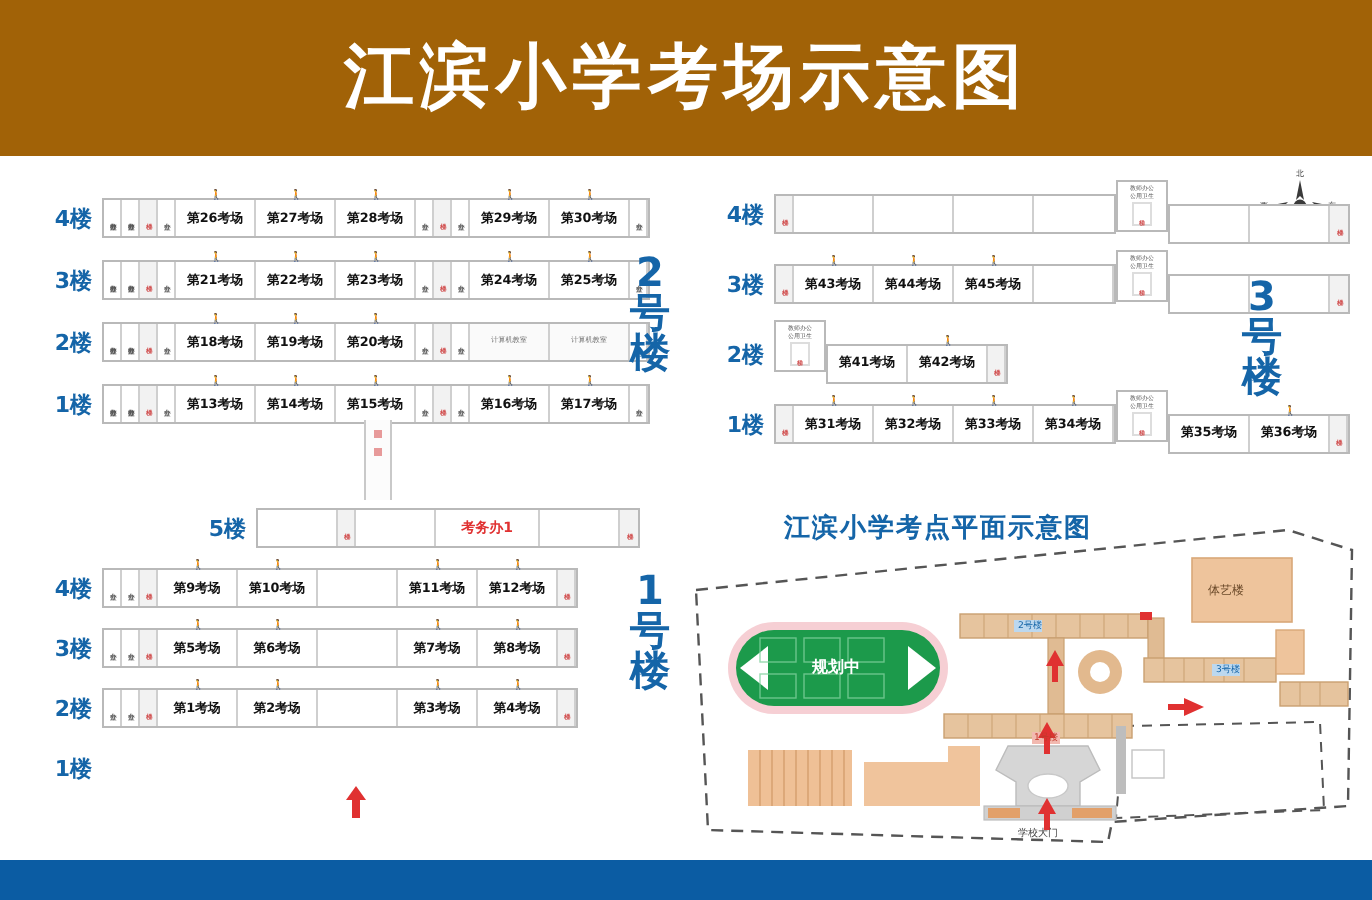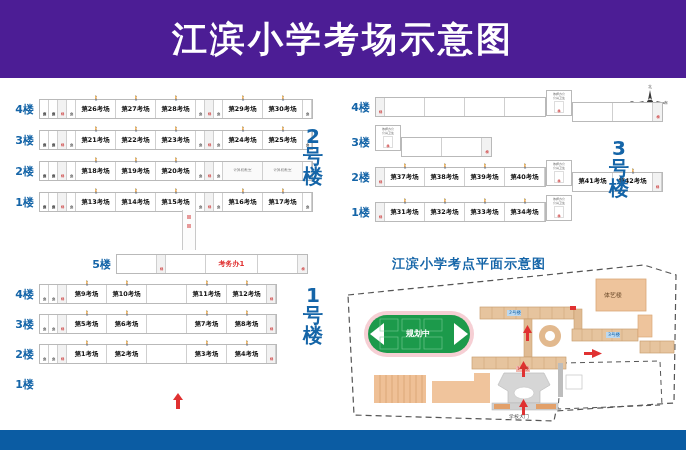--- a/index.html
+++ b/index.html
@@ -7,36 +7,36 @@
     width:686px;height:450px;overflow:hidden;
     background:#0b5ca3;
     font-family:"DejaVu Sans","Liberation Sans",sans-serif;
   }
   #poster{position:relative;width:686px;height:450px;background:#0b5ca3;}
 
   
   .header{
     position:absolute;left:0;top:0;width:686px;height:78px;
     display:flex;align-items:center;justify-content:center;
-    background:#4c1d95;
+    background:#a16207;
   }
   .header .title{
     color:#ffffff;font-size:35px;font-weight:bold;letter-spacing:3px;
     line-height:1;white-space:nowrap;
   }
 
   
   .canvas{
     position:absolute;left:0;top:78px;width:686px;height:352px;
     background:#ffffff;
   }
   .footerbar{position:absolute;left:0;top:430px;width:686px;height:20px;background:#0b5ca3;}
 
   
-  .bwrap{position:absolute;}
+  .bwrap{position:absolute;margin-left:12px;}
   .floor{position:relative;display:flex;align-items:center;height:22px;margin-bottom:4px;}
   .flabel{
     width:26px;flex:0 0 26px;text-align:right;padding-right:5px;
     color:#1565a8;font-size:11px;font-weight:bold;line-height:1;
   }
   .strip{
     position:relative;display:flex;align-items:stretch;height:20px;
     border:1px solid #b9b9b9;background:#fff;box-sizing:border-box;
   }
   .cell{
@@ -357,50 +357,49 @@
             <div class="strip" style="margin-top: 9px;">
               <div class="cell empty" style="flex: 0 0 40px;"></div>
               <div class="cell empty" style="flex: 0 0 40px;"></div>
               <div class="cell stair redv" style="flex: 0 0 9px;">
                 <span class="sv">楼梯</span>
               </div>
             </div>
           </div>
           <div class="floor" style="margin-bottom: 13px;">
             <div class="flabel">3楼</div>
+            <div class="strip">
+              <div class="cell stair redv" style="flex: 0 0 9px;">
+                <span class="sv">楼梯</span>
+              </div>
+              <div class="cell room" style="flex: 0 0 40px;">第43考场</div>
+              <div class="cell room" style="flex: 0 0 40px;">第44考场</div>
+              <div class="cell room" style="flex: 0 0 40px;">第45考场</div>
+              <div class="cell empty" style="flex: 0 0 40px;"></div>
+              <div class="door" style="left: 26px;"></div>
+              <div class="door" style="left: 66px;"></div>
+              <div class="door" style="left: 106px;"></div>
+            </div>
             <div class="strip" style="flex: 0 0 26px; height: 26px; margin-top: -8px; flex-direction: column; justify-content: center; align-items: center; background: rgb(255, 255, 255);">
               <div style="font-size: 3px; color: rgb(85, 85, 85); line-height: 3.4px; text-align: center;">教师办公</div>
               <div style="font-size: 3px; color: rgb(85, 85, 85); line-height: 3.4px; text-align: center;">公用卫生</div>
               <div style="width: 8px; height: 10px; border: 1px solid rgb(221, 221, 221); margin-top: 1px; display: flex; align-items: center; justify-content: center;">
                 <span style="writing-mode: vertical-rl; text-orientation: upright; font-size: 3px; color: rgb(208, 74, 74);">楼梯</span>
               </div>
             </div>
             <div class="strip" style="margin-top: 9px;">
               <div class="cell empty" style="flex: 0 0 40px;"></div>
               <div class="cell empty" style="flex: 0 0 40px;"></div>
               <div class="cell stair redv" style="flex: 0 0 9px;">
                 <span class="sv">楼梯</span>
               </div>
             </div>
           </div>
           <div class="floor" style="margin-bottom: 13px;">
             <div class="flabel">2楼</div>
-            <div class="strip">
-              <div class="cell stair redv" style="flex: 0 0 9px;">
-                <span class="sv">楼梯</span>
-              </div>
-              <div class="cell room" style="flex: 0 0 40px;">第37考场</div>
-              <div class="cell room" style="flex: 0 0 40px;">第38考场</div>
-              <div class="cell room" style="flex: 0 0 40px;">第39考场</div>
-              <div class="cell room" style="flex: 0 0 40px;">第40考场</div>
-              <div class="door" style="left: 26px;"></div>
-              <div class="door" style="left: 66px;"></div>
-              <div class="door" style="left: 106px;"></div>
-              <div class="door" style="left: 146px;"></div>
-            </div>
             <div class="strip" style="flex: 0 0 26px; height: 26px; margin-top: -8px; flex-direction: column; justify-content: center; align-items: center; background: rgb(255, 255, 255);">
               <div style="font-size: 3px; color: rgb(85, 85, 85); line-height: 3.4px; text-align: center;">教师办公</div>
               <div style="font-size: 3px; color: rgb(85, 85, 85); line-height: 3.4px; text-align: center;">公用卫生</div>
               <div style="width: 8px; height: 10px; border: 1px solid rgb(221, 221, 221); margin-top: 1px; display: flex; align-items: center; justify-content: center;">
                 <span style="writing-mode: vertical-rl; text-orientation: upright; font-size: 3px; color: rgb(208, 74, 74);">楼梯</span>
               </div>
             </div>
             <div class="strip" style="margin-top: 9px;">
               <div class="cell room" style="flex: 0 0 40px;">第41考场</div>
               <div class="cell room" style="flex: 0 0 40px;">第42考场</div>
@@ -424,20 +423,28 @@
               <div class="door" style="left: 66px;"></div>
               <div class="door" style="left: 106px;"></div>
               <div class="door" style="left: 146px;"></div>
             </div>
             <div class="strip" style="flex: 0 0 26px; height: 26px; margin-top: -8px; flex-direction: column; justify-content: center; align-items: center; background: rgb(255, 255, 255);">
               <div style="font-size: 3px; color: rgb(85, 85, 85); line-height: 3.4px; text-align: center;">教师办公</div>
               <div style="font-size: 3px; color: rgb(85, 85, 85); line-height: 3.4px; text-align: center;">公用卫生</div>
               <div style="width: 8px; height: 10px; border: 1px solid rgb(221, 221, 221); margin-top: 1px; display: flex; align-items: center; justify-content: center;">
                 <span style="writing-mode: vertical-rl; text-orientation: upright; font-size: 3px; color: rgb(208, 74, 74);">楼梯</span>
               </div>
+            </div>
+            <div class="strip" style="margin-top: 9px;">
+              <div class="cell room" style="flex: 0 0 40px;">第35考场</div>
+              <div class="cell room" style="flex: 0 0 40px;">第36考场</div>
+              <div class="cell stair redv" style="flex: 0 0 9px;">
+                <span class="sv">楼梯</span>
+              </div>
+              <div class="door" style="left: 57px;"></div>
             </div>
           </div>
         </div>
       <div class="bnum" style="left:262px;top:42px;">
         <span>3</span>
         <span>号</span>
         <span>楼</span>
       </div>
     </div>
 

